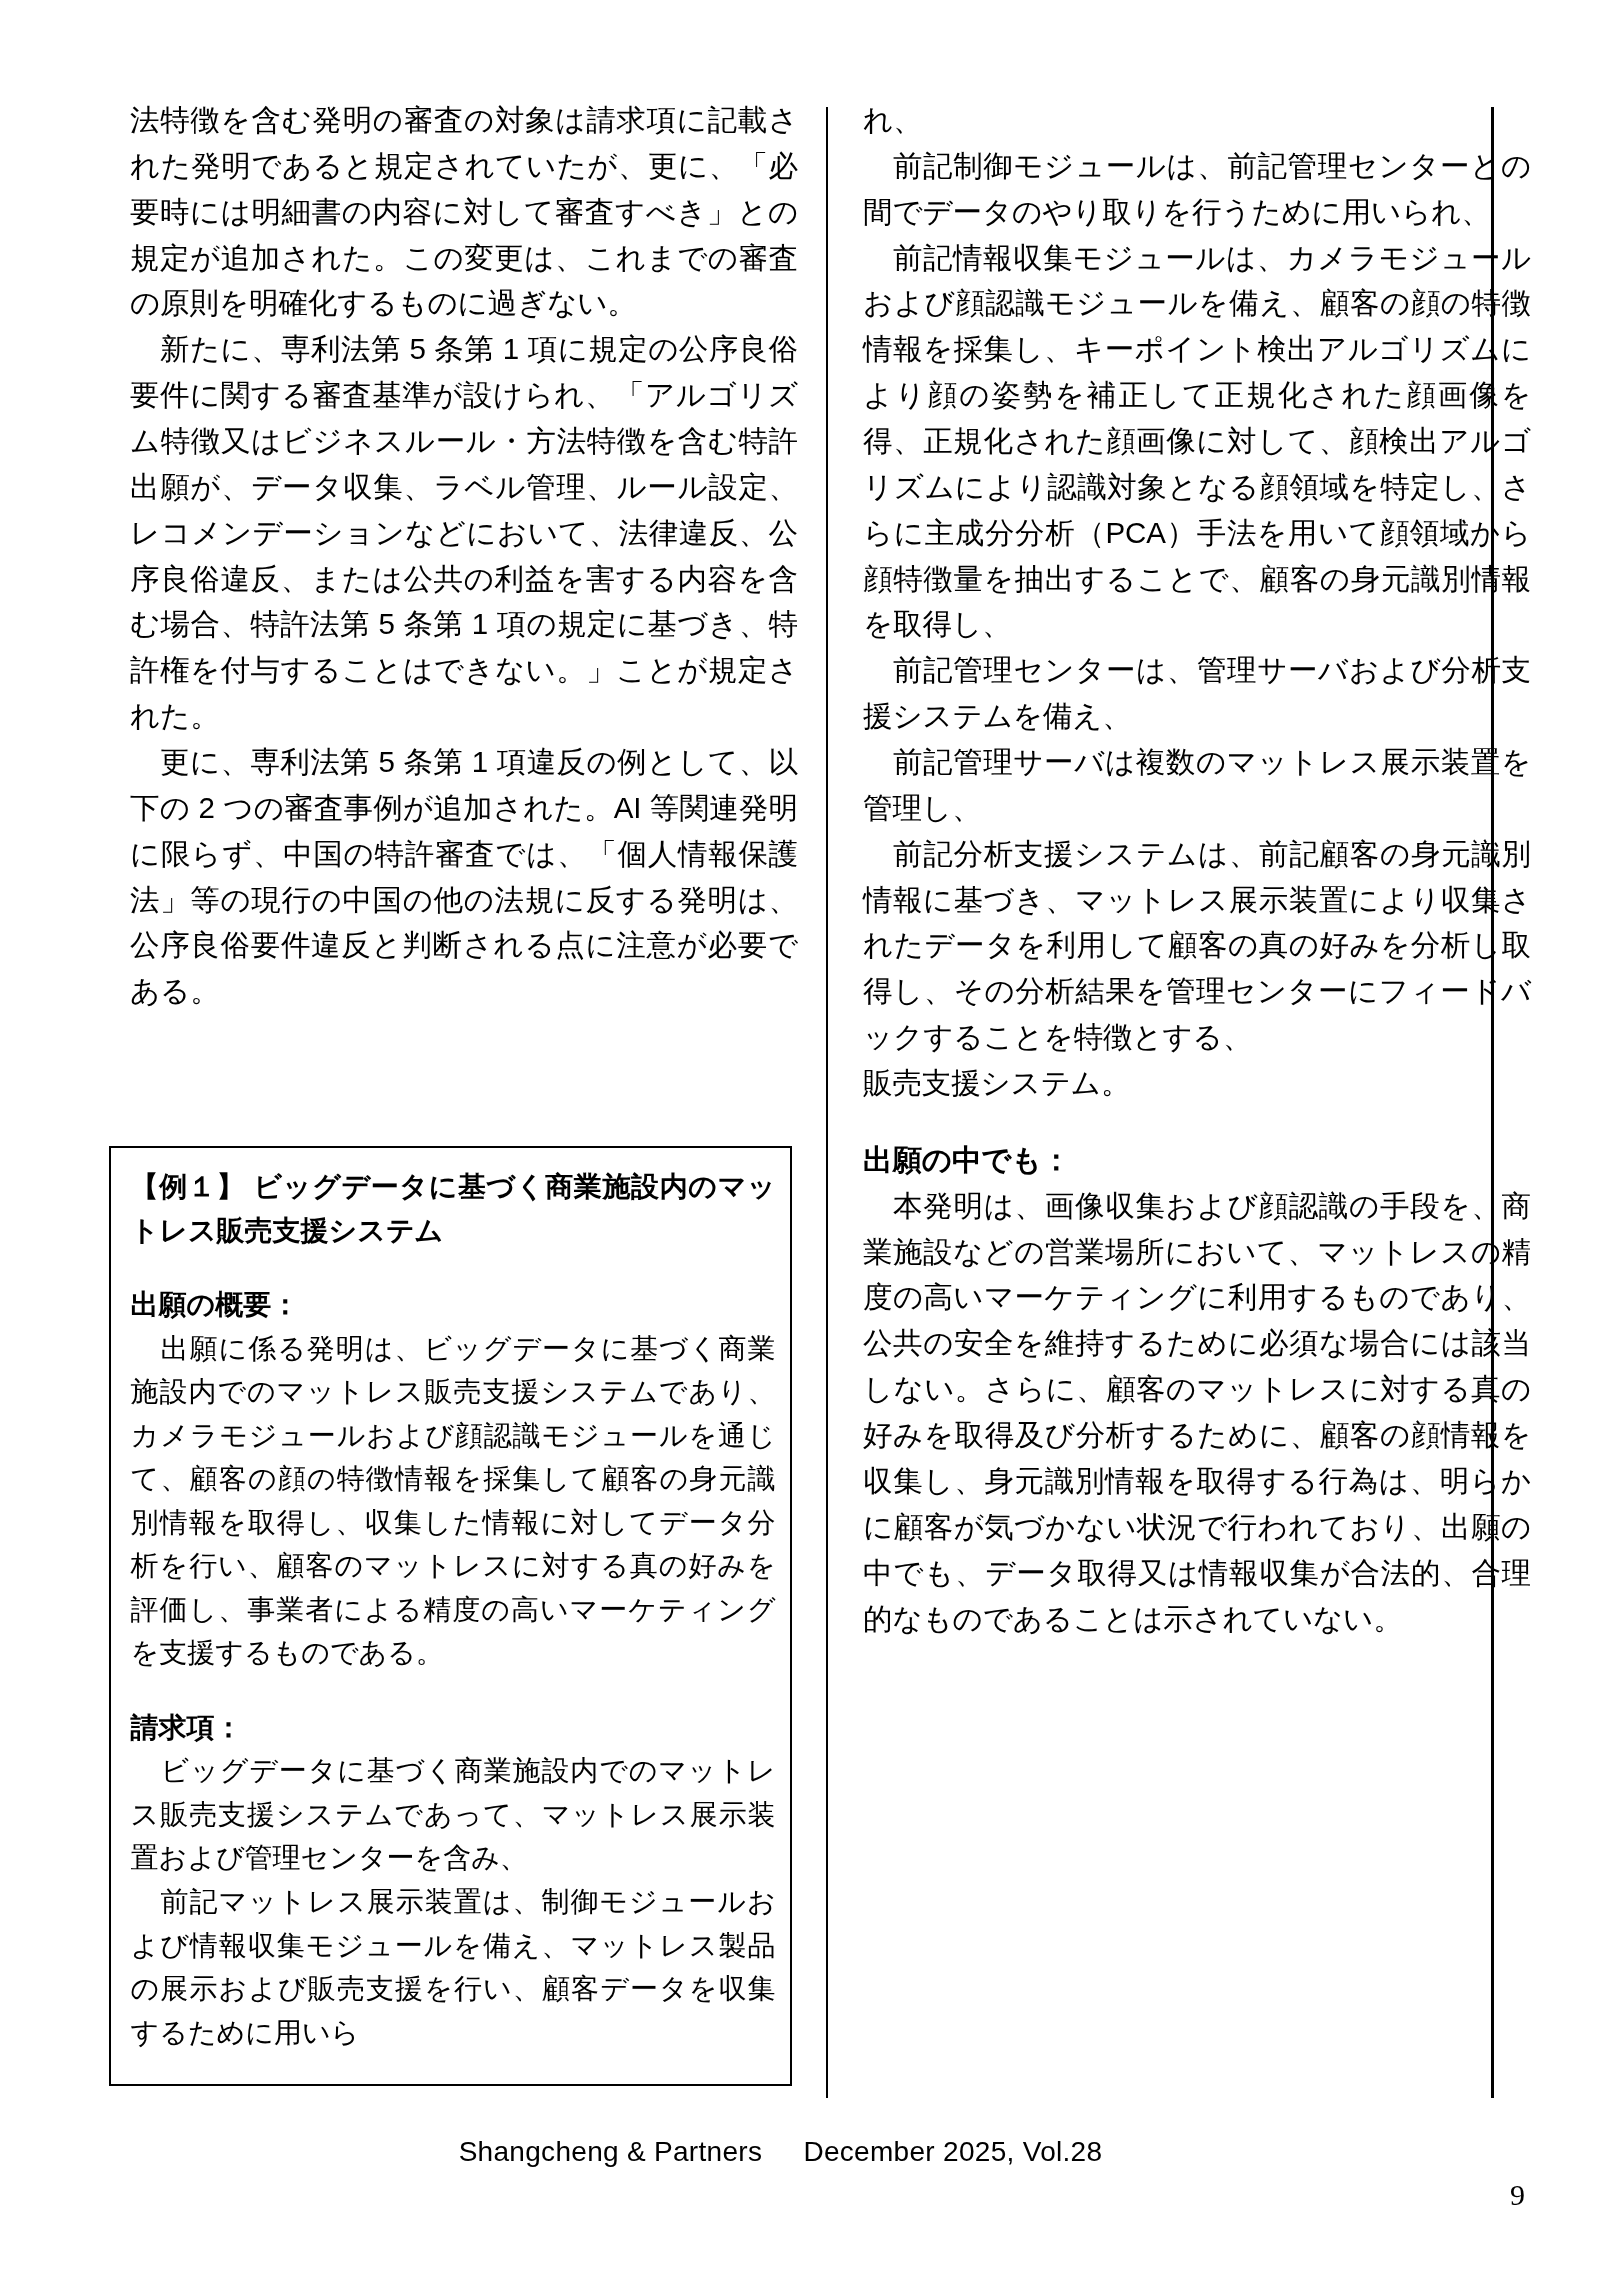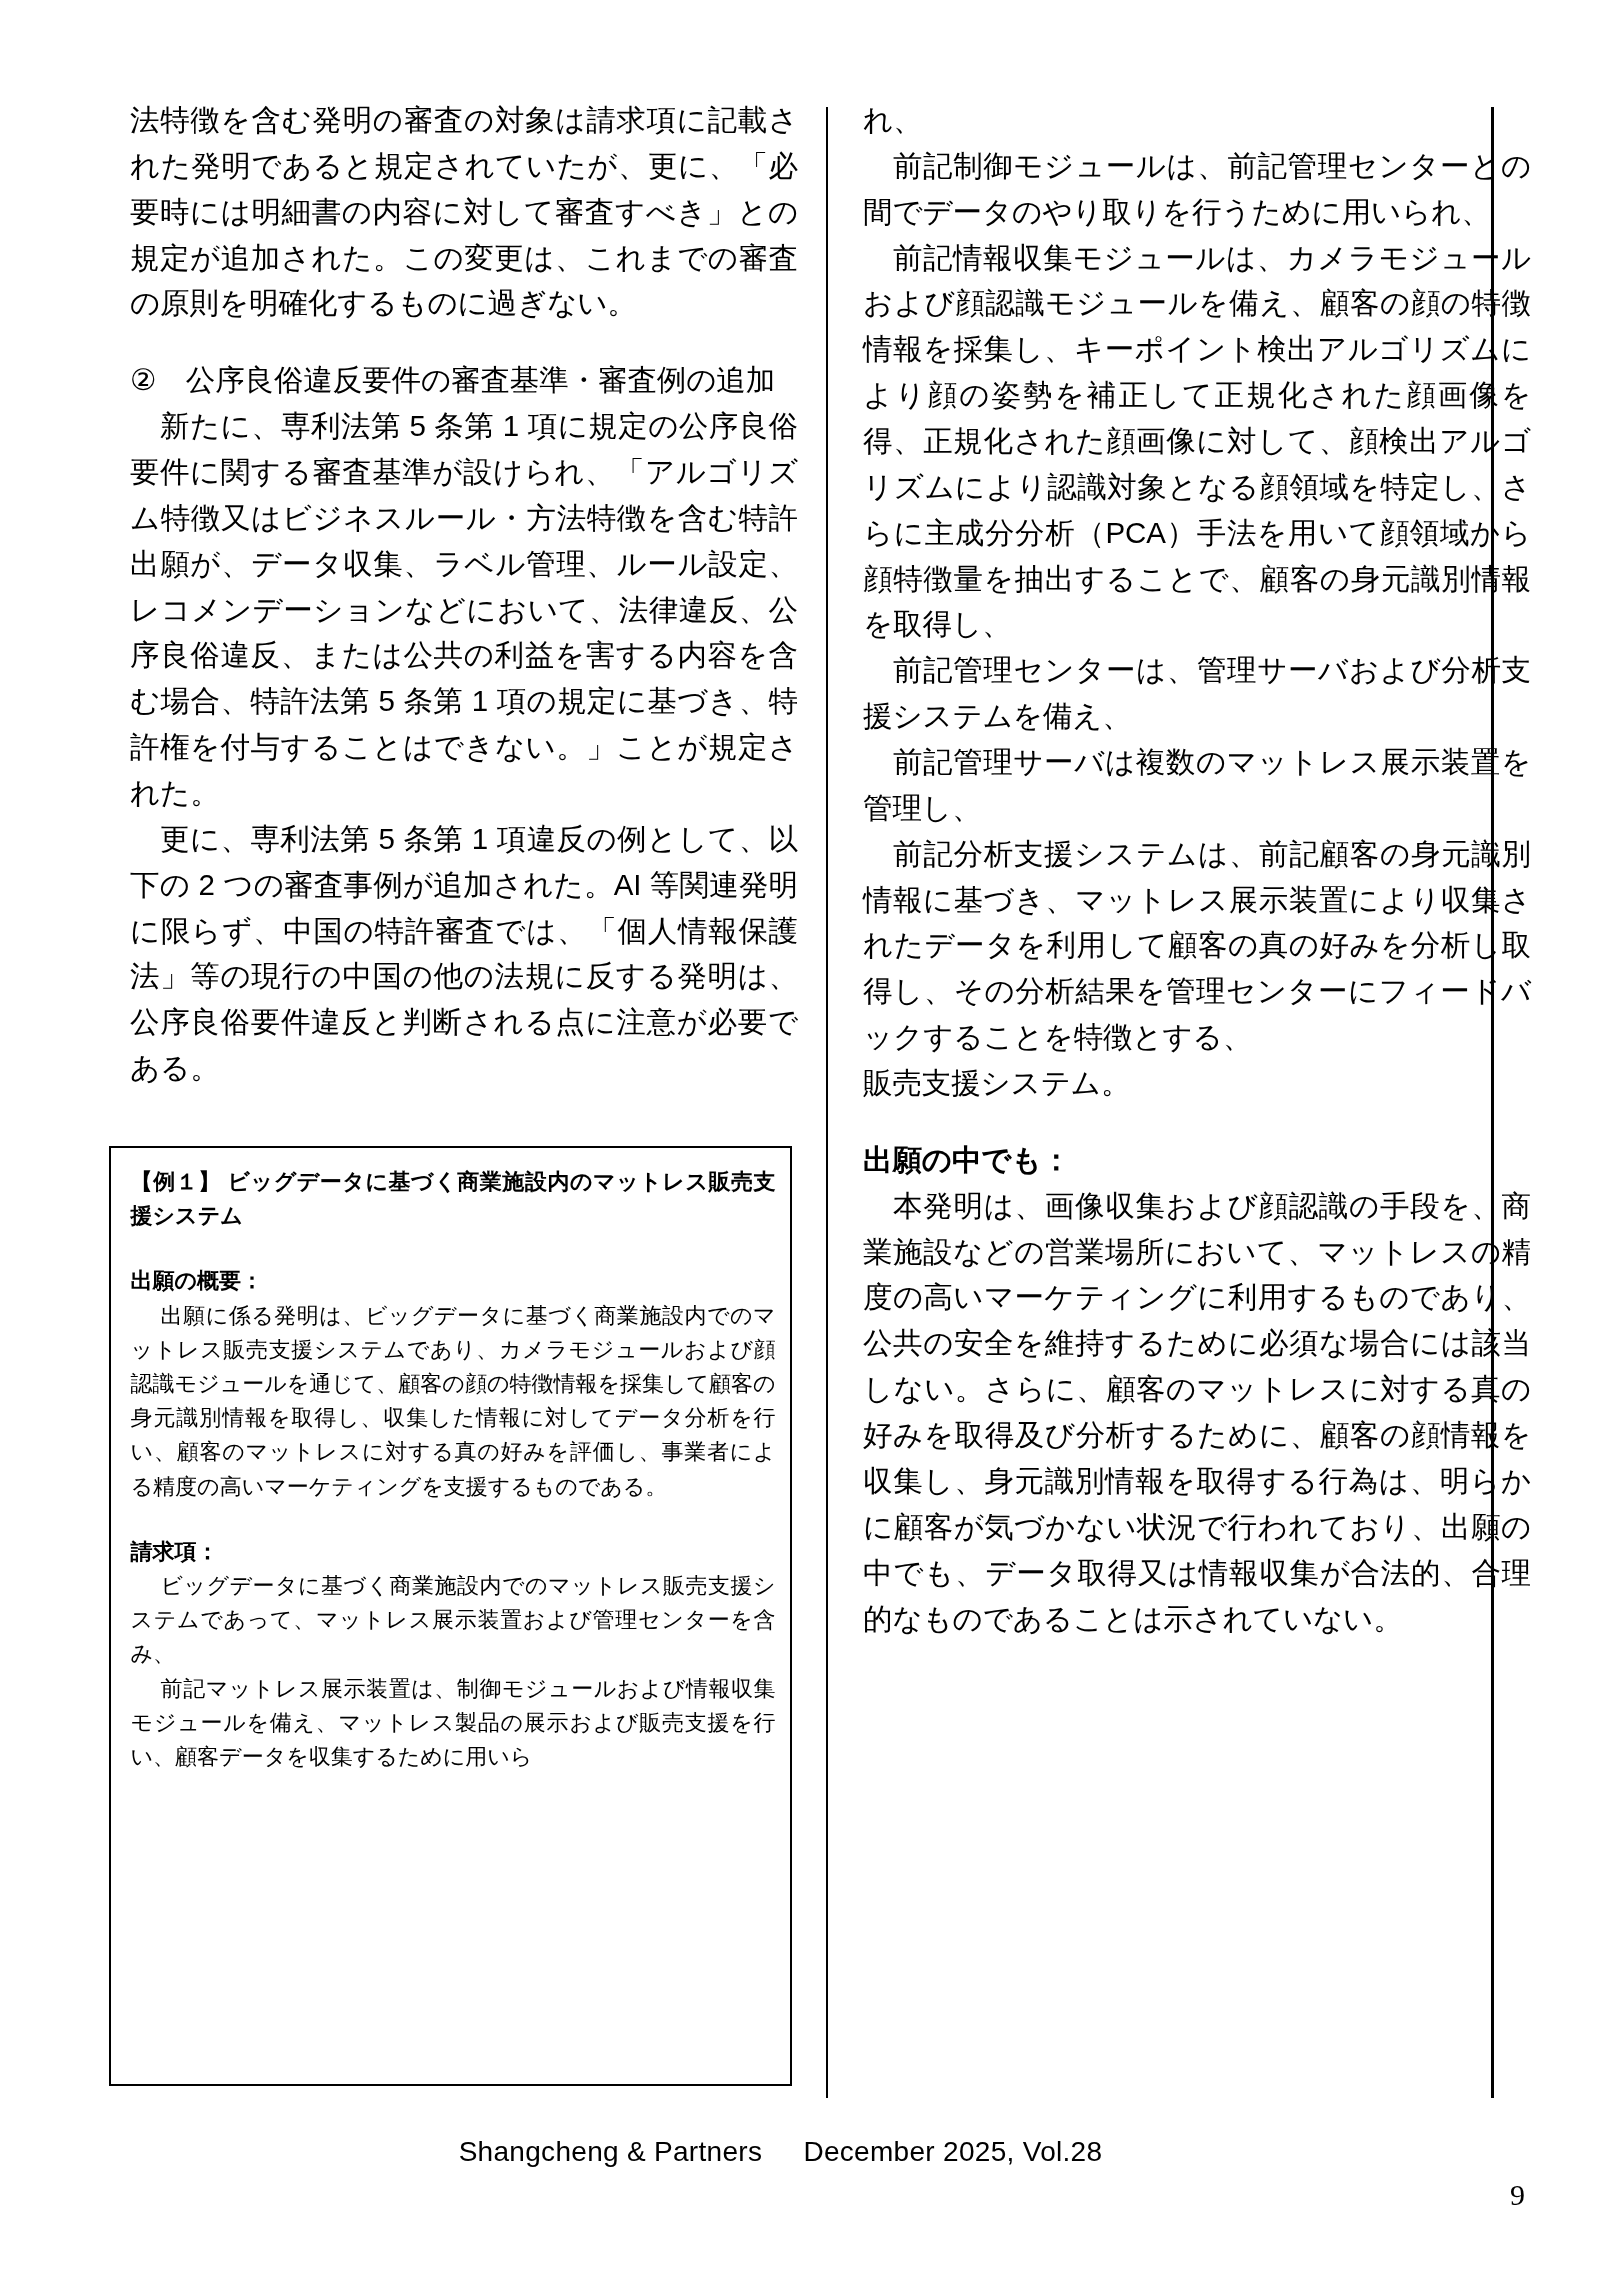--- a/index.html
+++ b/index.html
@@ -64,21 +64,21 @@
     width: 683px;
     height: 940px;
     border: 2.6px solid #000000;
     box-sizing: border-box;
   }
   .example-inner {
     position: absolute;
     left: 19.6px;
     top: 17px;
     width: 645px;
-    font-size: 22px;
+    font-size: 28px;
     line-height: 1.555;
     text-align: justify;
     text-justify: inter-character;
   }
   .boxed-heading {
     font-weight: bold;
     margin: 0;
   }
   .sub-heading {
     font-weight: bold;
@@ -108,21 +108,20 @@
 </head>
 <body>
 
 <div class="page">
 
   <div class="col-divider"></div>
   <div class="right-rule"></div>
 
   <div class="column col-left">
     <p class="para">法特徴を含む発明の審査の対象は請求項に記載された発明であると規定されていたが、更に、「必要時には明細書の内容に対して審査すべき」との規定が追加された。この変更は、これまでの審査の原則を明確化するものに過ぎない。</p>
-    <p class="para gap-before">②　公序良俗違反要件の審査基準・審査例の追加</p>
     <p class="para indent">新たに、専利法第 5 条第 1 項に規定の公序良俗要件に関する審査基準が設けられ、「アルゴリズム特徴又はビジネスルール・方法特徴を含む特許出願が、データ収集、ラベル管理、ルール設定、レコメンデーションなどにおいて、法律違反、公序良俗違反、または公共の利益を害する内容を含む場合、特許法第 5 条第 1 項の規定に基づき、特許権を付与することはできない。」ことが規定された。</p>
     <p class="para indent">更に、専利法第 5 条第 1 項違反の例として、以下の 2 つの審査事例が追加された。AI 等関連発明に限らず、中国の特許審査では、「個人情報保護法」等の現行の中国の他の法規に反する発明は、公序良俗要件違反と判断される点に注意が必要である。</p>
   </div>
 
   <div class="example-box">
     <div class="example-inner">
       <p class="para boxed-heading">【例１】 ビッグデータに基づく商業施設内のマットレス販売支援システム</p>
       <p class="para sub-heading gap-before">出願の概要：</p>
       <p class="para indent">出願に係る発明は、ビッグデータに基づく商業施設内でのマットレス販売支援システムであり、カメラモジュールおよび顔認識モジュールを通じて、顧客の顔の特徴情報を採集して顧客の身元識別情報を取得し、収集した情報に対してデータ分析を行い、顧客のマットレスに対する真の好みを評価し、事業者による精度の高いマーケティングを支援するものである。</p>
       <p class="para sub-heading gap-before">請求項：</p>

